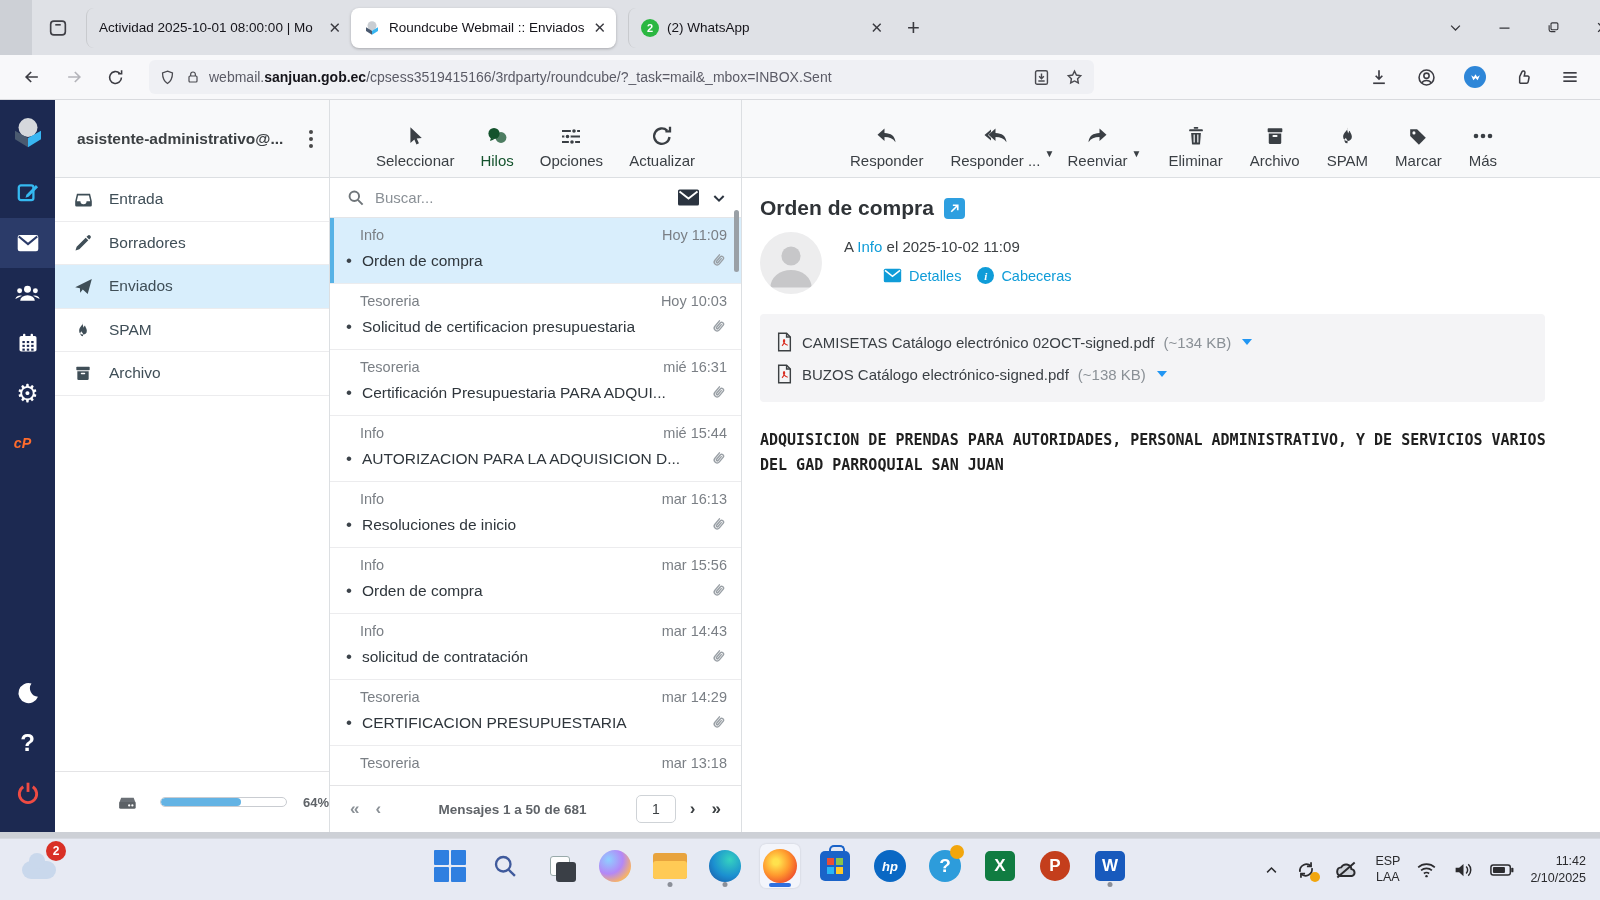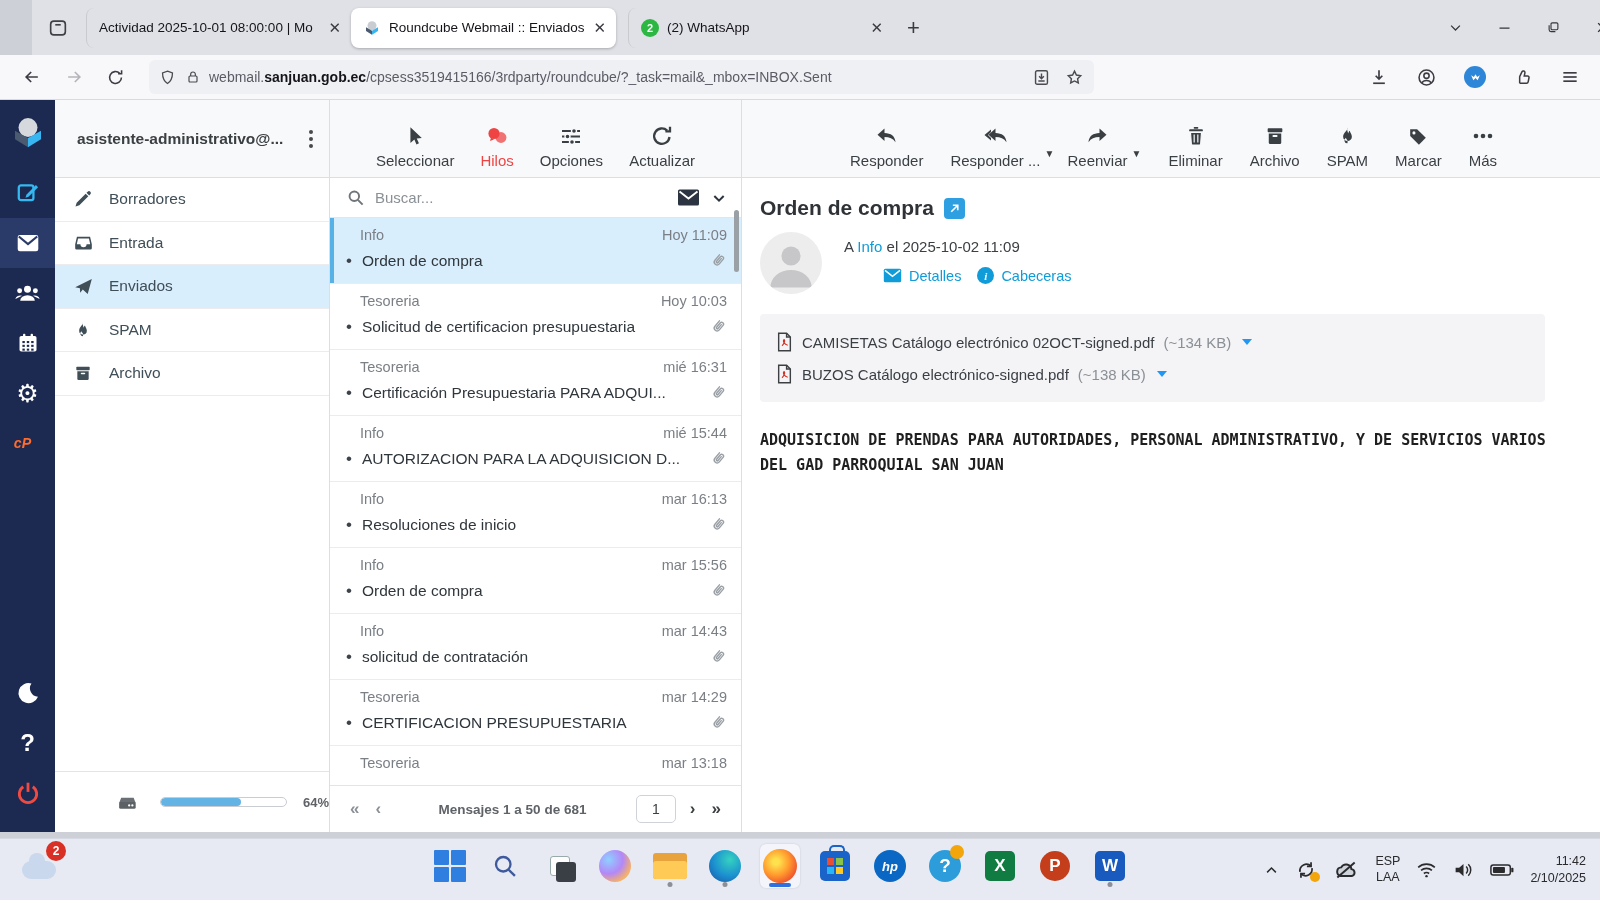--- a/index.html
+++ b/index.html
@@ -56,21 +56,21 @@
   .folder.selected { background:#d8eefc; }
   .folders-foot { position:absolute; left:0; bottom:0; width:274px; height:61px; border-top:1px solid #e4e4e6; display:flex; align-items:center;padding-left:36px; }
   .quota-track { width:133px; height:10px; border:1px solid #c9ccd1; border-radius:6px; background:#fff; margin-left:20px; overflow:hidden; }
   .quota-fill { height:100%; width:64%; background:#63b3e4; border-radius:6px; }
   .quota-label { margin-left:16px; font-size:13px; color:#5f6368; font-weight:bold; }
 
   .mlist { position:absolute; left:330px; top:0; width:412px; height:732px; background:#fff; border-right:1px solid #dcdfe2; }
   .mlist-toolbar { height:78px; background:#f8f9fa; border-bottom:1px solid #dcdfe2; display:flex; align-items:flex-end; justify-content:center; gap:26px; padding-bottom:8px; }
   .tbtn { display:flex; flex-direction:column; align-items:center; gap:4px; color:#3a3f44; font-size:15px; }
   .tbtn .tic { height:26px; display:flex; align-items:flex-end; color:#3a3f44; }
-  .tbtn.disabled, .tbtn.disabled .tic { color:#ef4444; }
+  .tbtn.disabled, .tbtn.disabled .tic { color:#14532d; }
   .searchrow { height:40px; border-bottom:1px solid #e3e5e8; display:flex; align-items:center; padding:0 14px 0 16px; }
   .searchrow input { border:none; outline:none; background:transparent; font-size:15px; color:#444; flex:1; margin-left:10px; font-family:"Liberation Sans", sans-serif; }
   .searchrow input::placeholder { color:#8a9096; }
   .scope { display:flex; align-items:center; gap:10px; color:#263238; }
 
   .rows { position:absolute; left:0; top:118px; width:411px; bottom:47px; overflow:hidden; }
   .msg { height:66px; border-bottom:1px solid #ececee; padding:9px 14px 0 30px; position:relative; }
   .msg .l1 { display:flex; justify-content:space-between; font-size:14.5px; color:#7a7f85; }
   .msg .l2 { display:flex; align-items:center; margin-top:8px; font-size:15.5px; color:#2f363c; }
   .msg .dot { margin-right:10px; margin-left:-14px; color:#3c434a; font-size:17px; }
@@ -358,33 +358,33 @@
       <div class="folders-head">
         <span class="acct">asistente-administrativo@...</span>
         <span class="kebab">
             <i></i>
             <i></i>
             <i></i>
           </span>
       </div>
       <div class="folder">
         <span class="fic">
+            <svg class="ic" width="21" height="21" viewBox="0 0 24 24" fill="currentColor">
+              <path d="M4.5 5.5 h15 l2 8.5 v4.5 a1.5 1.5 0 0 1 -1.5 1.5 H4 a1.5 1.5 0 0 1 -1.5 -1.5 V14 Z M4.3 14 h4.2 a3.5 3.5 0 0 0 7 0 h4.2 l-1.5-6.5 H5.8 Z" fill-rule="evenodd"></path>
+            </svg>
+          </span>
+        <span>Entrada</span>
+      </div>
+      <div class="folder">
+        <span class="fic">
             <svg class="ic" width="20" height="20" viewBox="0 0 24 24" fill="currentColor">
               <path d="M3 21 l1.4-4.6 L15.2 5.6 l3.2 3.2 L7.6 19.6 Z M16.2 4.6 l3.2 3.2 1.4-1.4 a2.26 2.26 0 0 0 -3.2-3.2 Z"></path>
             </svg>
           </span>
         <span>Borradores</span>
-      </div>
-      <div class="folder">
-        <span class="fic">
-            <svg class="ic" width="21" height="21" viewBox="0 0 24 24" fill="currentColor">
-              <path d="M4.5 5.5 h15 l2 8.5 v4.5 a1.5 1.5 0 0 1 -1.5 1.5 H4 a1.5 1.5 0 0 1 -1.5 -1.5 V14 Z M4.3 14 h4.2 a3.5 3.5 0 0 0 7 0 h4.2 l-1.5-6.5 H5.8 Z" fill-rule="evenodd"></path>
-            </svg>
-          </span>
-        <span>Entrada</span>
       </div>
       <div class="folder selected">
         <span class="fic">
             <svg class="ic" width="21" height="21" viewBox="0 0 24 24" fill="currentColor">
               <path d="M2.5 12.8 L21.5 3.5 L16.8 20.5 L11.2 15.3 L8.2 19 L7.9 13.9 Z"></path>
             </svg>
           </span>
         <span>Enviados</span>
       </div>
       <div class="folder">

